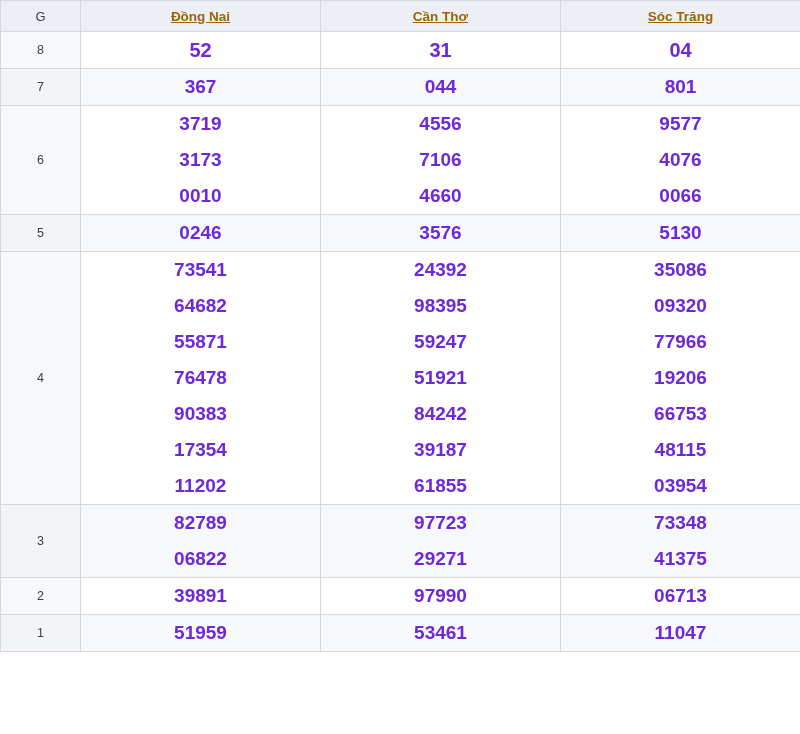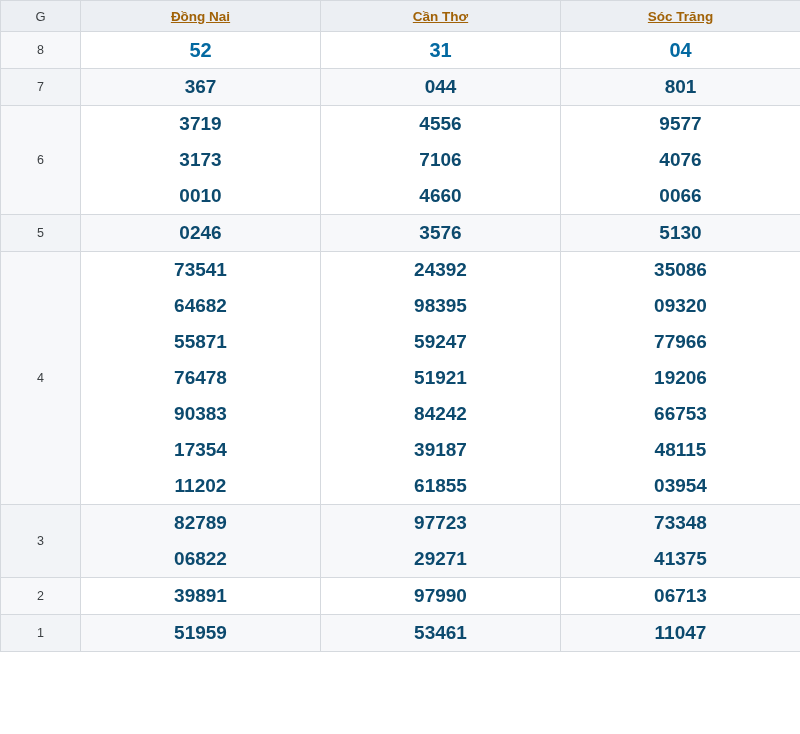--- a/index.html
+++ b/index.html
@@ -50,30 +50,30 @@
   td.prize-cell {
     background: #f7f8fa;
     font-size: 12.5px;
     color: #3c4043;
     font-weight: normal;
   }
   
   td.num-cell {
     font-size: 19px;
     font-weight: bold;
-    color: #0c4a6e;
+    color: #6d28d9;
     line-height: 36px;
     padding: 7px 0;
   }
   td.num-cell .num-line {
     display: block;
   }
   
   td.num-cell.red {
-    color: #0369a1;
+    color: #6d28d9;
   }
   tr.row-g8 td.num-cell { font-size: 20px; }
   tr.row-db td.num-cell { font-size: 22px; }
   tr.shade td { background: #f7f8fa; }
   tr.shade td.prize-cell { background: #f2f4f7; }
 </style>
 </head>
 <body>
 
 <table class="lottery">

